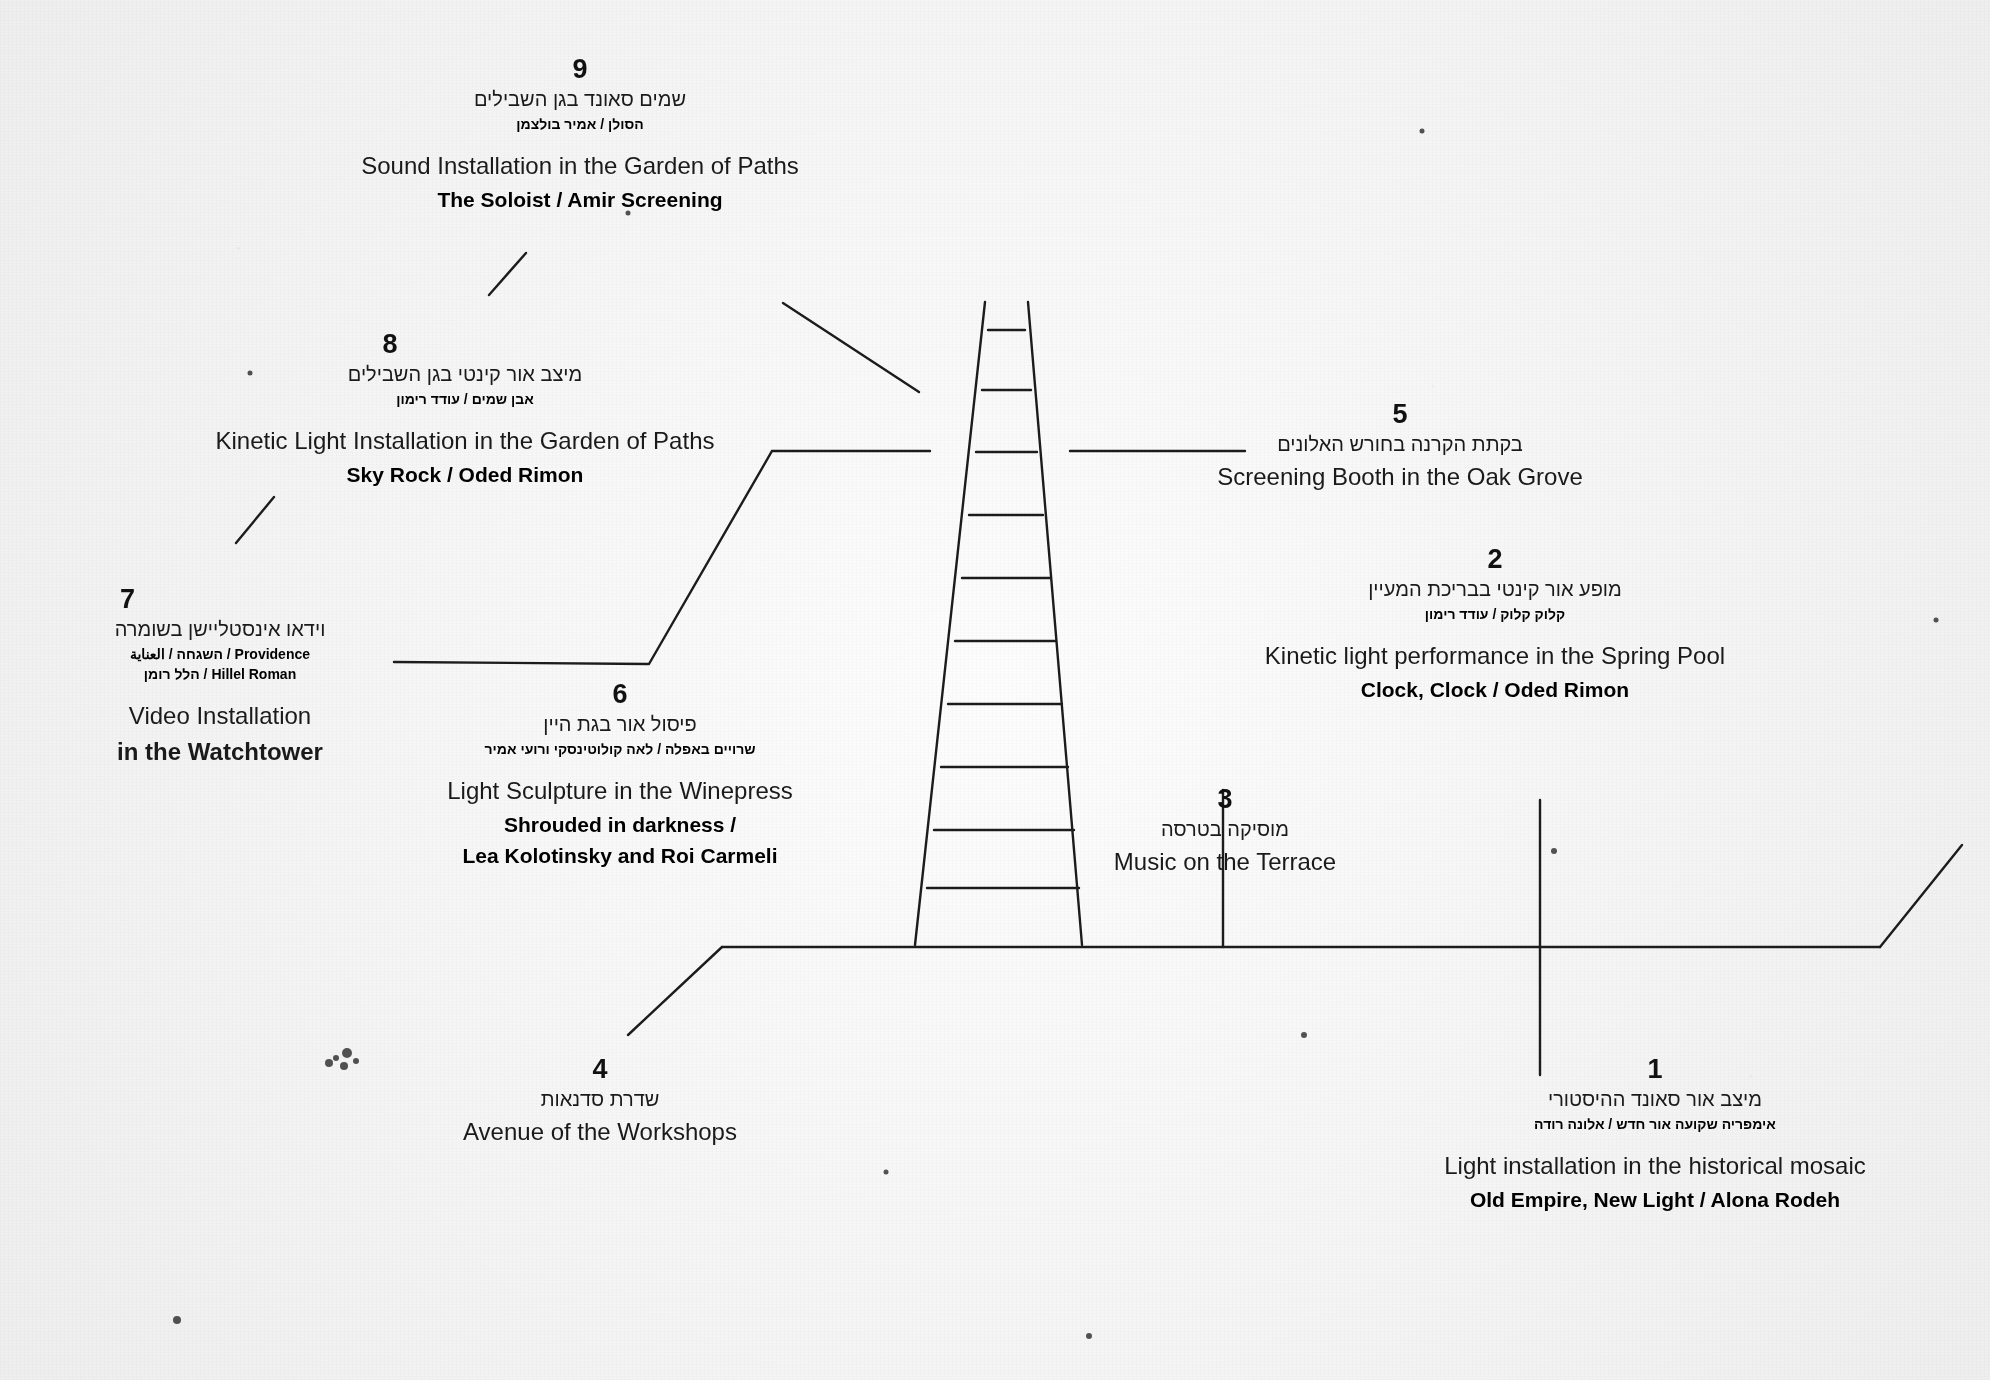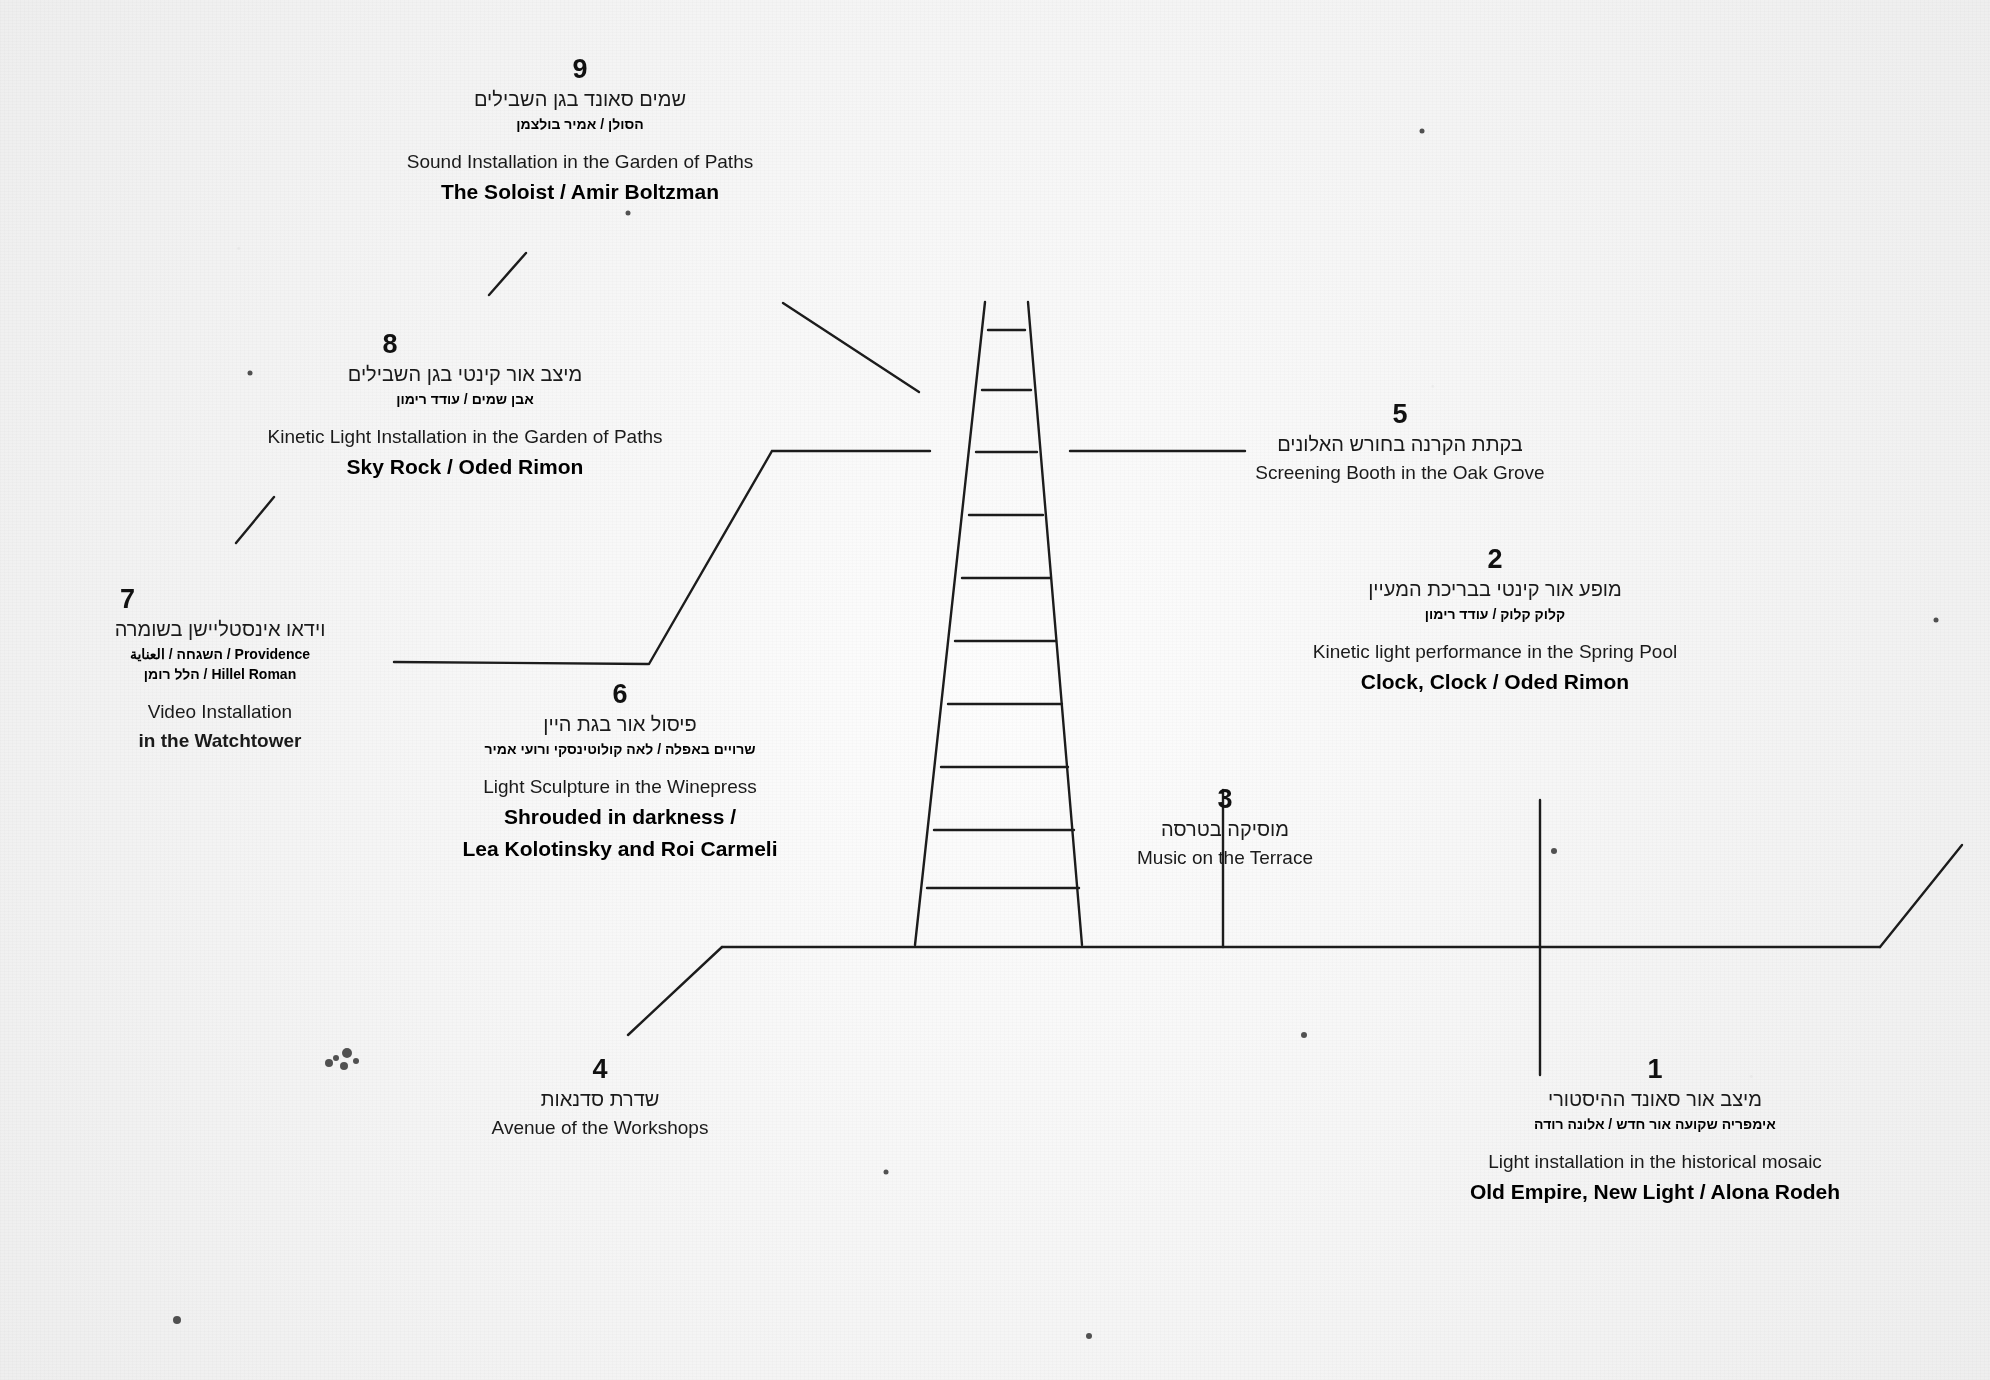--- a/index.html
+++ b/index.html
@@ -34,21 +34,21 @@
   svg#art{position:absolute;inset:0;width:1990px;height:1380px;}
 
   .label{position:absolute;}
   .he{direction:rtl;unicode-bidi:bidi-override;}
   .num{
     font-size:27px;font-weight:700;line-height:1.1;
     font-family:"Liberation Sans", sans-serif;
   }
   .l1{font-size:20px;line-height:1.45;color:#1a1a1a;}
   .l2{font-size:14px;font-weight:700;line-height:1.45;color:#000;}
-  .l3{font-size:19px;line-height:1.5;color:#1a1a1a;margin-top:14px;}
+  .l3{font-size:24px;line-height:1.5;color:#1a1a1a;margin-top:14px;}
   .l4{font-size:21px;font-weight:700;line-height:1.5;color:#000;}
   .ctr{text-align:center;}
 </style>
 </head>
 <body>
 
 <div id="stage">
 
   <svg id="art" viewBox="0 0 1990 1380" xmlns="http://www.w3.org/2000/svg">
     <g stroke="#1c1c1c" stroke-width="2.4" fill="none" stroke-linecap="round">
@@ -107,21 +107,21 @@
     </g>
   </svg>
 
   <div id="grain"></div>
 
   <div class="label ctr" style="left:330px;top:55px;width:500px;">
     <div class="num">9</div>
     <div class="l1 he">שמים סאונד בגן השבילים</div>
     <div class="l2 he">הסולן / אמיר בולצמן</div>
     <div class="l3">Sound Installation in the Garden of Paths</div>
-    <div class="l4">The Soloist / Amir Boltzman</div>
+    <div class="l4">The Soloist / Amir Screening</div>
   </div>
 
   <div class="label ctr" style="left:165px;top:330px;width:600px;">
     <div class="num" style="margin-left:-150px;">8</div>
     <div class="l1 he">מיצב אור קינטי בגן השבילים</div>
     <div class="l2 he">אבן שמים / עודד רימון</div>
     <div class="l3">Kinetic Light Installation in the Garden of Paths</div>
     <div class="l4">Sky Rock / Oded Rimon</div>
   </div>
 

